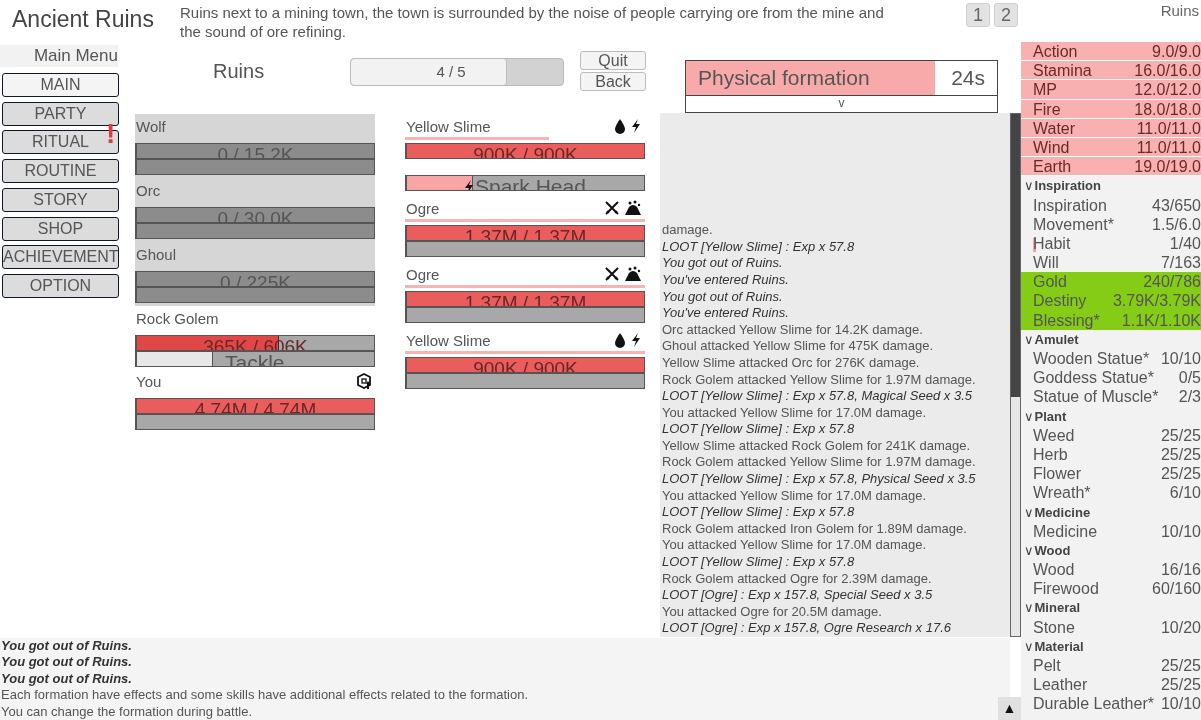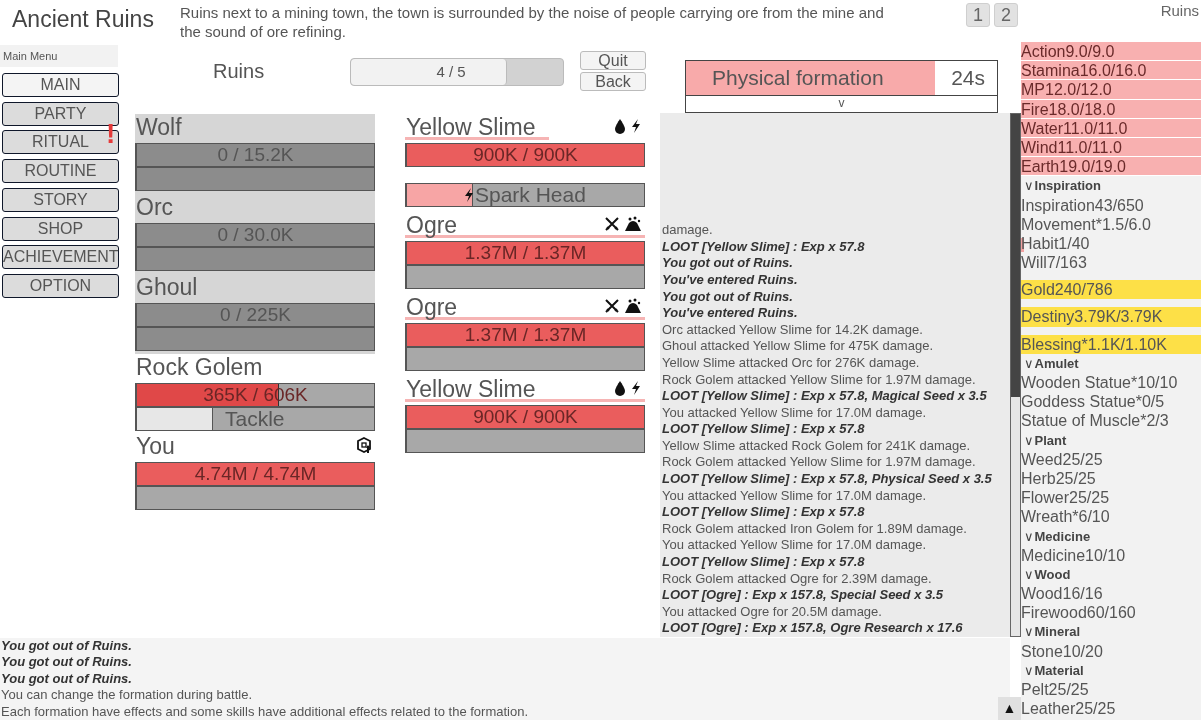--- a/index.html
+++ b/index.html
@@ -8,67 +8,67 @@
 
   .abs { position: absolute; }
 
   
   .title { left: 12px; top: 6px; font-size: 23px; color: #444; }
   .desc { left: 180px; top: 3px; width: 720px; font-size: 15px; line-height: 19px; color: #555; }
   .page-btn { top: 3px; width: 24px; height: 24px; background: #e2e2e2; border: 1px solid #cfcfcf; border-radius: 3px; font-size: 18px; text-align: center; line-height: 22px; color: #666; }
   .location-label { right: 2px; top: 2px; font-size: 15px; color: #666; }
 
   
-  .menu-header { left: 0; top: 45px; width: 118px; height: 22px; background: #f2f2f2; font-size: 11px; line-height: 22px; padding-left: 3px; color: #555; }
+  .menu-header { left: 0; top: 45px; width: 118px; height: 22px; background: #f2f2f2; font-size: 17px; line-height: 22px; padding-left: 3px; color: #555; text-align: right; }
   .menu-btn { left: 2px; width: 117px; height: 24px; border: 1px solid #0f172a; border-radius: 3px; font-size: 16px; text-align: center; line-height: 22px; color: #555; background: #dcdcdc; }
   .menu-btn.active { background: #f4f4f4; }
   .alert { left: 106px; top: 120px; color: #e53a3a; font-size: 28px; font-weight: bold; line-height: 28px; }
 
   
   .area-title { left: 213px; top: 60px; font-size: 20px; color: #555; }
   .progress { left: 350px; top: 58px; width: 214px; height: 28px; border: 1px solid #bbb; border-radius: 4px; background: #d2d2d2; overflow: hidden; }
   .progress-fill { position: absolute; left: 0; top: 0; bottom: 0; background: #f2f2f2; border-right: 1px solid #bbb; border-radius: 4px; }
   .progress-text { position: absolute; left: 0; width: 200px; top: 0; text-align: center; line-height: 26px; font-size: 15px; color: #555; }
   .small-btn { left: 580px; width: 66px; height: 19px; border: 1px solid #bbb; border-radius: 3px; background: #f4f4f4; font-size: 16px; text-align: center; line-height: 17px; color: #555; }
 
   
   .formation { left: 685px; top: 60px; width: 313px; height: 36px; border: 1px solid #444; background: #ffffff; }
-  .formation-name { position: absolute; left: 0; top: 0; bottom: 0; width: 249px; background: #f8aaaa; font-size: 21px; line-height: 34px; padding-left: 26px; color: #555; }
+  .formation-name { position: absolute; left: 0; top: 0; bottom: 0; width: 249px; background: #f8aaaa; font-size: 21px; line-height: 34px; padding-left: 12px; color: #555; }
   .formation-time { position: absolute; right: 12px; top: 0; font-size: 21px; line-height: 34px; color: #555; }
   .formation-toggle { left: 685px; top: 96px; width: 313px; height: 17px; border: 1px solid #444; border-top: none; background: #fff; text-align: center; font-size: 12px; line-height: 15px; color: #555; }
 
   
   .unit { width: 240px; }
-  .unit-name { height: 26px; font-size: 23px; line-height: 26px; color: #555; position: relative; padding-left: 1px; }
+  .unit-name { height: 26px; font-size: 15px; line-height: 26px; color: #555; position: relative; padding-left: 1px; }
   .unit-name.dead { background: #d6d6d6; }
   .unit-icons { position: absolute; right: 3px; top: 2px; font-size: 16px; color: #111; letter-spacing: 3px; }
   .under-line { height: 3px; background: #f6b4b4; margin-top: -3px; }
-  .bar { height: 24px; border: 1px solid #555; border-left-width: 2px; background: #a8a8a8; position: relative; overflow: hidden; margin-top: 3px; }
+  .bar { height: 16px; border: 1px solid #555; border-left-width: 2px; background: #a8a8a8; position: relative; overflow: hidden; margin-top: 3px; }
   .bar.dead { background: #8c8c8c; }
   .bar-fill { position: absolute; left: 0; top: 0; bottom: 0; background: #ea5d5d; }
   .bar-fill.dark { background: #e04848; border-right: 1px solid #333; }
   .bar-fill.light { background: #f7a5a5; }
   .bar-fill.white { background: #e7e7e7; border-right: 1px solid #555; }
   .bar-text { position: absolute; left: 0; right: 0; top: 0; text-align: center; font-size: 19px; line-height: 22px; color: #6a2626; }
   .bar.dead .bar-text { color: #555; }
   .bar-skill { position: absolute; left: 68px; top: 0; font-size: 21px; line-height: 22px; color: #555; }
   .dead-block { background: #d6d6d6; padding-bottom: 3px; }
 
   
   .log { left: 660px; top: 113px; width: 350px; height: 524px; background: #ebebeb; overflow: hidden; padding: 0 2px; font-size: 13px; line-height: 16.6px; color: #555; }
   .log-inner { position: absolute; left: 2px; right: 4px; bottom: 0; }
-  .log-line.loot { font-weight: bold; font-style: italic; color: #333; }
+  .log-line.loot { font-weight: normal; font-style: italic; color: #333; }
   .log-scroll { left: 1010px; top: 113px; width: 11px; height: 524px; background: #e6e6e6; border: 1px solid #666; }
   .log-thumb { position: absolute; left: 0; right: 0; top: 0; height: 283px; background: #444; }
 
   
   .stats { left: 1021px; top: 42px; width: 180px; height: 678px; overflow: hidden; background: #f2f2f2; }
-  .stat-row { height: 19.2px; font-size: 16px; line-height: 19.2px; display: flex; color: #555; padding-left: 0; white-space: nowrap; }
+  .stat-row { height: 19.2px; font-size: 16px; line-height: 19.2px; display: flex; justify-content: space-between; color: #555; padding-left: 12px; white-space: nowrap; }
   .stat-row.red { background: #f8b0b0; border-bottom: 1px solid #fff; color: #6a2a2a; }
-  .stat-row.white { background: #fde047; margin-top: 8px; }
+  .stat-row.white { background: #84cc16; }
   .stat-row .v { padding-right: 0; }
   .stat-group { height: 19.2px; font-size: 13px; font-weight: bold; line-height: 19.2px; padding-left: 3px; color: #444; background: #f2f2f2; }
   .habit-mark { display: inline-block; width: 3px; height: 14px; background: #f2a2a2; vertical-align: middle; margin-right: -3px; }
 
   
   .bottom { left: 0; top: 638px; width: 1010px; height: 82px; background: #f4f4f4; font-size: 13px; line-height: 16.4px; padding-left: 1px; color: #555; }
   .bottom .loot { font-weight: bold; font-style: italic; color: #333; }
   .scroll-up { left: 998px; top: 697px; width: 23px; height: 23px; background: #e0e0e0; font-size: 14px; text-align: center; line-height: 23px; color: #111; }
 </style>
 </head>
@@ -376,16 +376,16 @@
     <div class="stat-row">
       <span><span>Durable Leather*</span></span>
       <span class="v">10/10</span>
     </div>
   </div>
 
 <div class="abs bottom" id="bottom">
     <div class="loot">You got out of Ruins.</div>
     <div class="loot">You got out of Ruins.</div>
     <div class="loot">You got out of Ruins.</div>
+    <div>Each formation have effects and some skills have additional effects related to the formation.</div>
     <div>You can change the formation during battle.</div>
-    <div>Each formation have effects and some skills have additional effects related to the formation.</div>
   </div>
 <div class="abs scroll-up">▲</div>
 
 </body></html>

